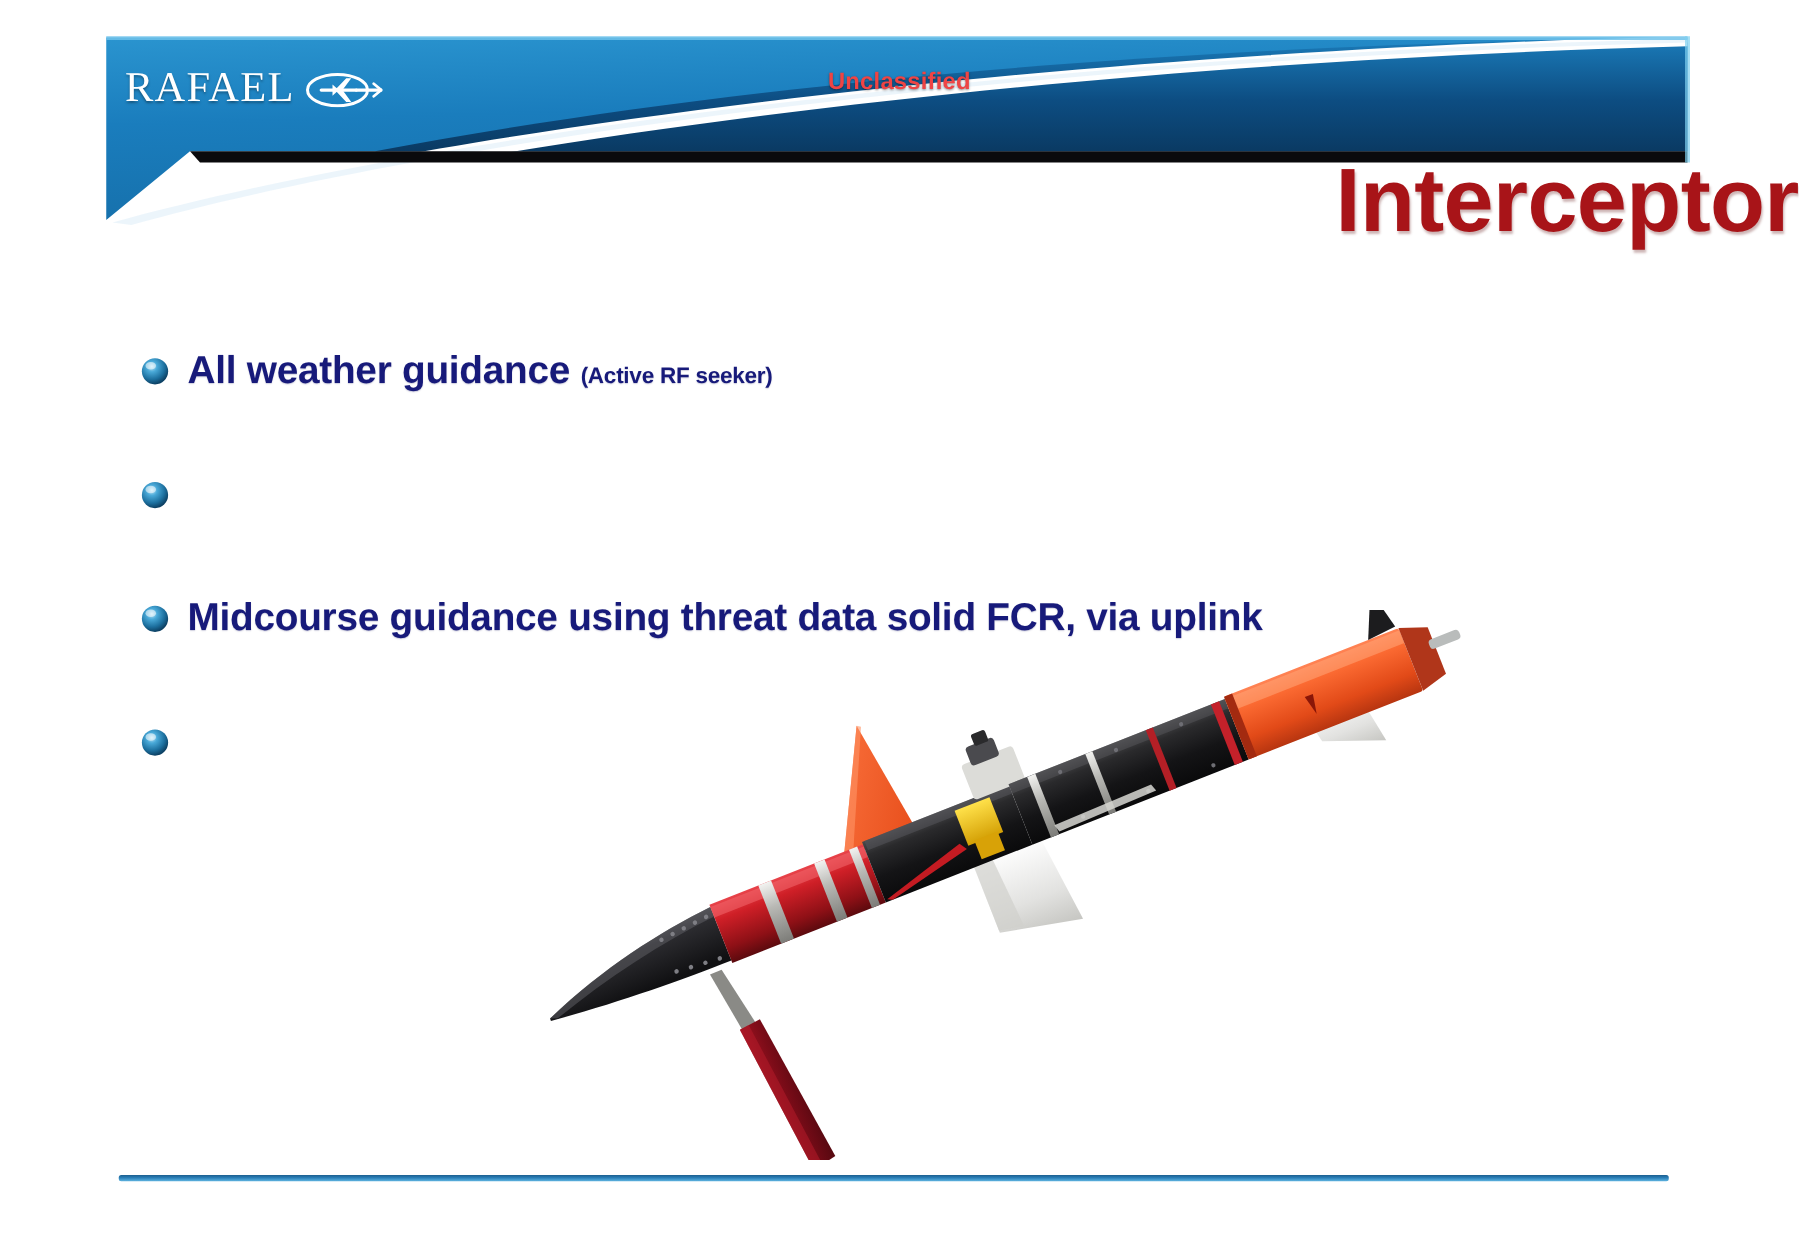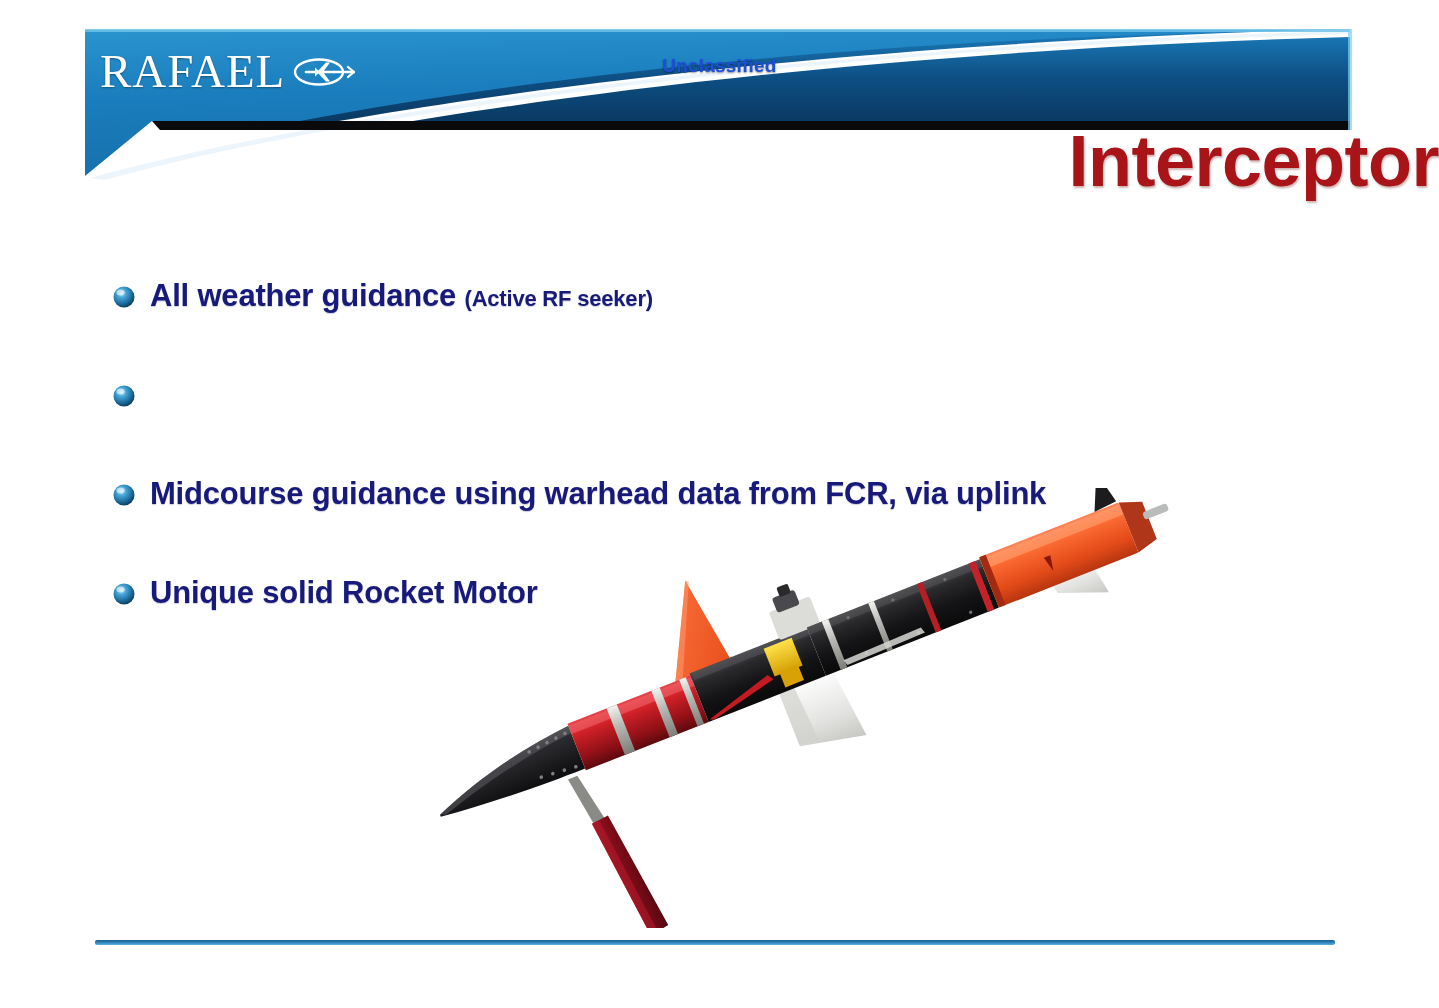--- a/index.html
+++ b/index.html
@@ -41,41 +41,41 @@
     left: 100px;
     top: 49px;
     height: 44px;
     display: flex;
     align-items: center;
     gap: 6px;
   }
   #logo-word {
     color: #ffffff;
     font-family: "Liberation Serif", serif;
-    font-size: 47px;
+    font-size: 34px;
     letter-spacing: 1.0px;
     line-height: 1;
     font-weight: 400;
     text-shadow: 0 1px 2px rgba(0,0,0,.35);
     white-space: nowrap;
   }
   #logo-mark {
     display: block;
     margin-left: 2px;
     margin-top: 2px;
   }
 
   
   #classification {
     position: absolute;
     left: 0;
     top: 55px;
     width: 1439px;
     text-align: center;
-    color: #1d4ed8;
+    color: #ef4444;
     font-size: 19px;
     font-weight: bold;
     letter-spacing: .2px;
     text-shadow: 0 1px 2px rgba(0,0,0,.45);
   }
 
   
   #title {
     position: absolute;
     left: 0;
@@ -113,21 +113,21 @@
   .bullet-text {
     color: #171a7a;
     font-size: 31px;
     font-weight: bold;
     line-height: 1.05;
     letter-spacing: -0.2px;
     text-shadow: 0 1px 1px rgba(60,60,120,.25);
     white-space: nowrap;
   }
   .bullet-text .sub {
-    font-size: 22px;
+    font-size: 18px;
   }
 
   
   #missile {
     position: absolute;
     left: 386px;
     top: 488px;
     width: 840px;
     height: 440px;
   }
@@ -234,32 +234,29 @@
         <ellipse cx="8.6" cy="7.6" rx="4.2" ry="3.0" fill="#ffffff" opacity="0.55"></ellipse>
       </svg>
     </div>
 
     <div class="bullet-row">
       <svg class="bullet-marker" viewBox="0 0 24 24">
         <circle cx="12" cy="12" r="10.5" fill="url(#sph1)"></circle>
         <ellipse cx="8.6" cy="7.6" rx="4.2" ry="3.0" fill="#ffffff" opacity="0.55"></ellipse>
       </svg>
       <div class="bullet-text">
-        <span>Midcourse guidance using warhead data from FCR, via uplink</span><span class="sub"></span>
+        <span>Midcourse guidance using threat data solid FCR, via uplink</span><span class="sub"></span>
       </div>
     </div>
 
     <div class="bullet-row">
       <svg class="bullet-marker" viewBox="0 0 24 24">
         <circle cx="12" cy="12" r="10.5" fill="url(#sph1)"></circle>
         <ellipse cx="8.6" cy="7.6" rx="4.2" ry="3.0" fill="#ffffff" opacity="0.55"></ellipse>
       </svg>
-      <div class="bullet-text">
-        <span>Unique solid Rocket Motor</span><span class="sub"></span>
-      </div>
     </div>
 
   </div>
 
   <div id="missile">
     <svg width="840" height="440" viewBox="0 0 840 440" xmlns="http://www.w3.org/2000/svg">
       <defs>
         <linearGradient id="bodyBlack" x1="0" y1="0" x2="0" y2="1">
           <stop offset="0%" stop-color="#4a4a4c"></stop>
           <stop offset="22%" stop-color="#2a2a2c"></stop>

